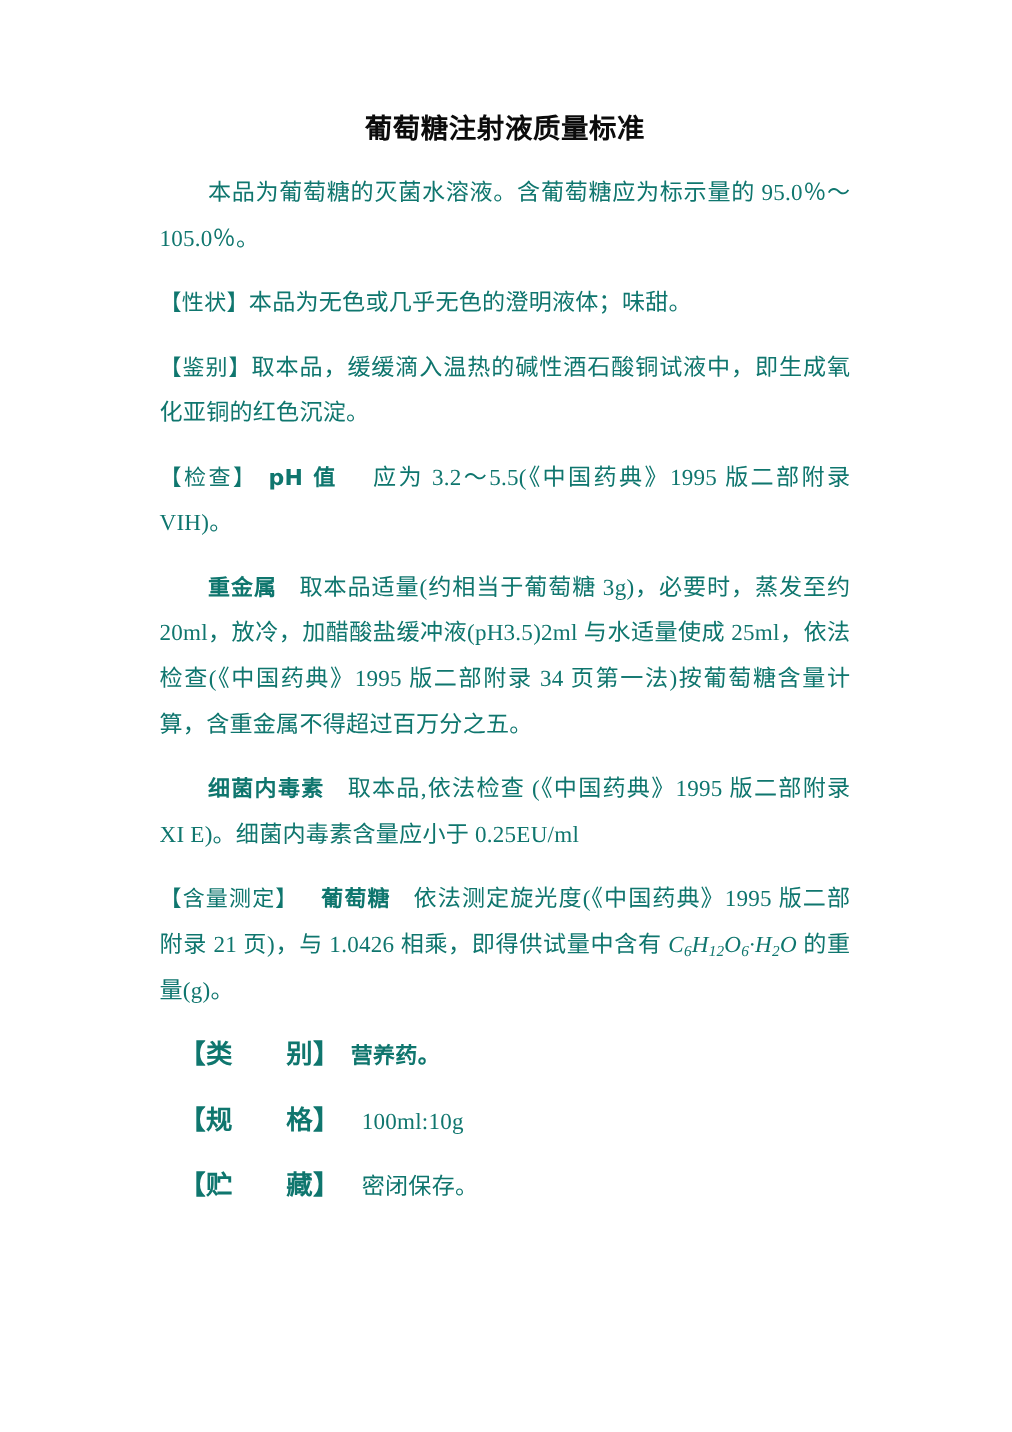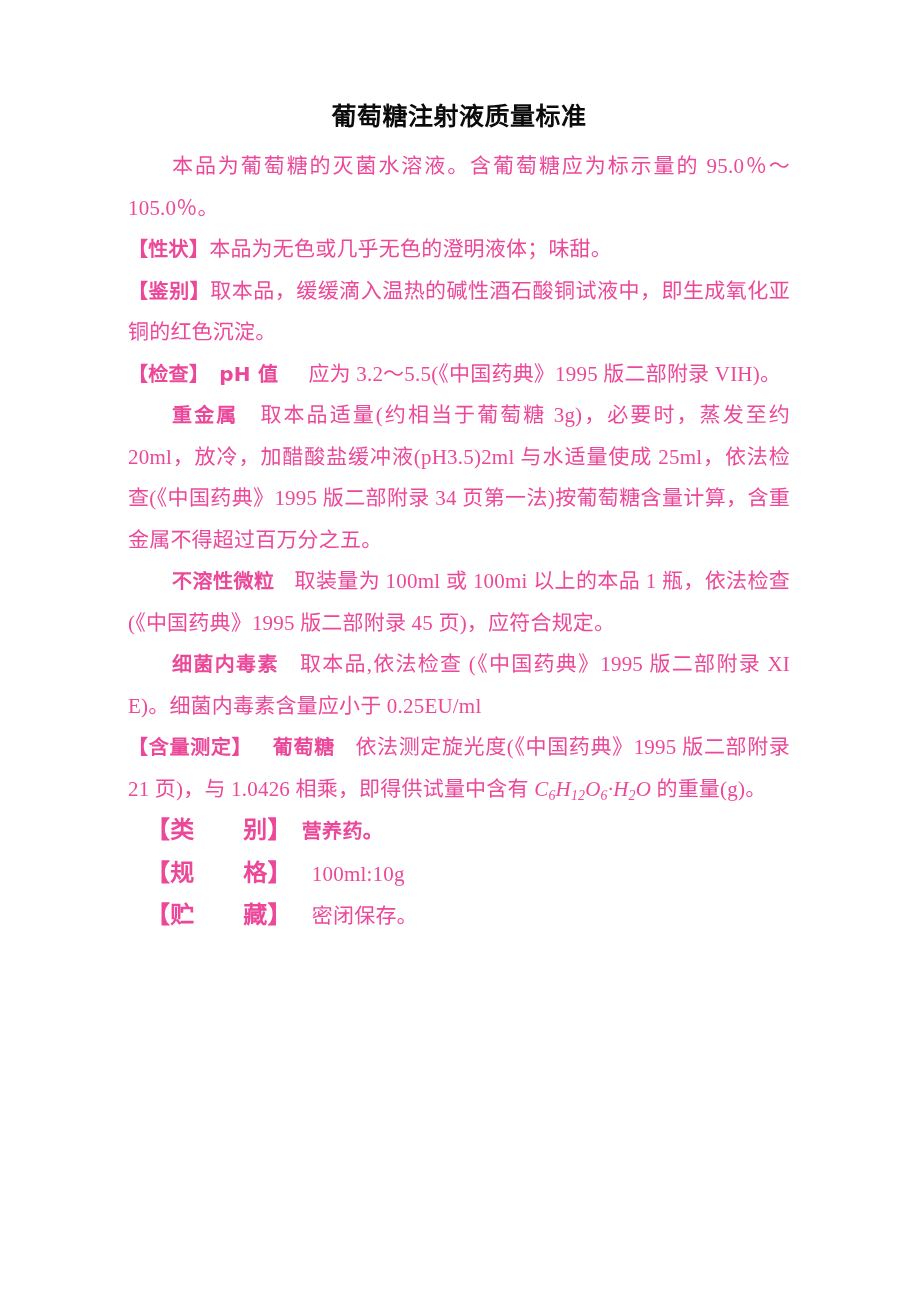--- a/index.html
+++ b/index.html
@@ -35,30 +35,30 @@
     letter-spacing: 0.5px;
     margin: 0 0 8px 0;
     color: #0b0b0b;
   }
   .para {
     font-size: 21px;
     line-height: 41.5px;
     text-align: justify;
     text-justify: inter-character;
     text-align-last: left;
-    margin: 0;
+    margin: 17px;
     letter-spacing: 0.2px;
-    color: #ec4899;
+    color: #0f766e;
   }
   .para.indent-2 { text-indent: 44px; }
   .para.indent-3 { text-indent: 66px; }
   .para.indent-1 { text-indent: 18px; }
   .lbl {
     font-family: "DejaVu Sans", "Liberation Sans", sans-serif;
-    font-weight: bold;
+    font-weight: normal;
     font-size: 20px;
     letter-spacing: 0.3px;
   }
   .lbl-wide {
     font-family: "DejaVu Sans", "Liberation Sans", sans-serif;
     font-weight: bold;
     font-size: 24px;
     letter-spacing: 0.3px;
   }
   .sub {
@@ -90,21 +90,20 @@
 
     <p class="para"><span class="lbl">【性状】</span><span>本品为无色或几乎无色的澄明液体；味甜。</span></p>
 
     <p class="para"><span class="lbl">【鉴别】</span><span>取本品，缓缓滴入温热的碱性酒石酸铜试液中，即生成氧化亚铜的红色沉淀。</span></p>
 
     <p class="para"><span class="lbl">【检查】</span><span class="gap-sm"></span><span class="sub">pH 值</span><span class="gap-lg"></span><span>应为 3.2～5.5(《中国药典》1995 版二部附录 VIH)。</span></p>
 
 
     <p class="para indent-2"><span class="sub">重金属</span><span class="gap-md"></span><span>取本品适量(约相当于葡萄糖 3g)，必要时，蒸发至约 20ml，放冷，加醋酸盐缓冲液(pH3.5)2ml 与水适量使成 25ml，依法检查(《中国药典》1995 版二部附录 34 页第一法)按葡萄糖含量计算，含重金属不得超过百万分之五。</span></p>
 
-    <p class="para indent-2"><span class="sub">不溶性微粒</span><span class="gap-md"></span><span>取装量为 100ml 或 100mi 以上的本品 1 瓶，依法检查(《中国药典》1995 版二部附录 45 页)，应符合规定。</span></p>
 
     <p class="para indent-2"><span class="sub">细菌内毒素</span><span class="gap-md"></span><span>取本品,依法检查 (《中国药典》1995 版二部附录 XI E)。细菌内毒素含量应小于 0.25EU/ml</span></p>
 
 
     <p class="para"><span class="lbl">【含量测定】</span><span class="gap-md"></span><span class="sub">葡萄糖</span><span class="gap-md"></span><span>依法测定旋光度(《中国药典》1995 版二部附录 21 页)，与 1.0426 相乘，即得供试量中含有 </span><span class="formula"><span>C</span><sub>6</sub><span>H</span><sub>12</sub><span>O</span><sub>6</sub><span>·</span><span>H</span><sub>2</sub><span>O</span></span><span> 的重量(g)。</span></p>
 
     <div class="tail-block">
       <p class="para indent-1"><span class="lbl-wide">【类　　别】</span><span class="gap-sm"></span><span class="sub">营养药。</span></p>
 
       <p class="para indent-1"><span class="lbl-wide">【规　　格】</span><span class="gap-md"></span><span>100ml:10g</span></p>

